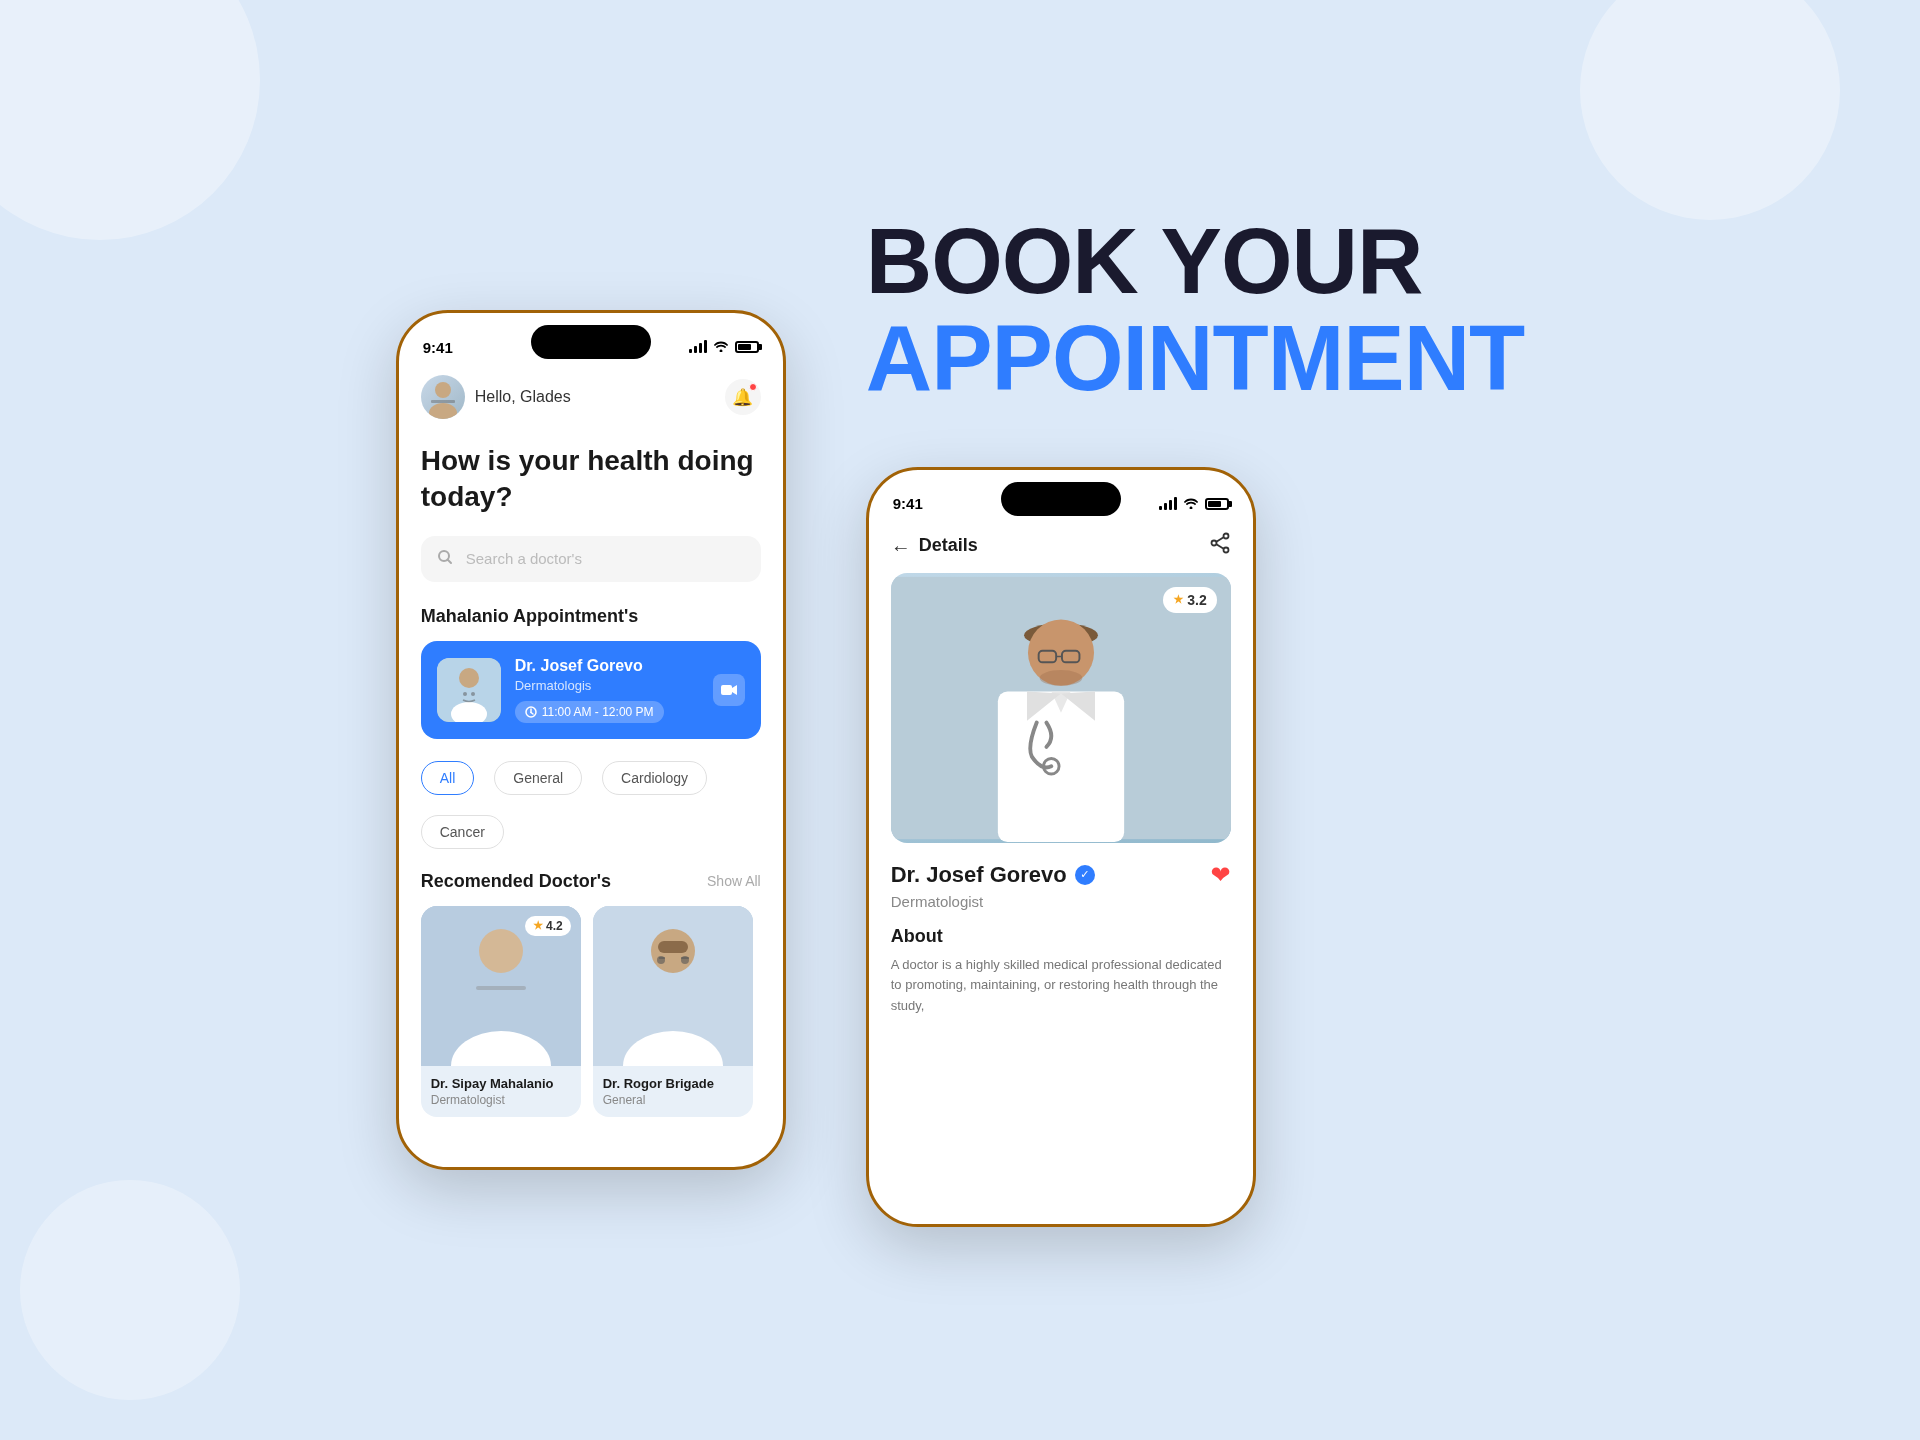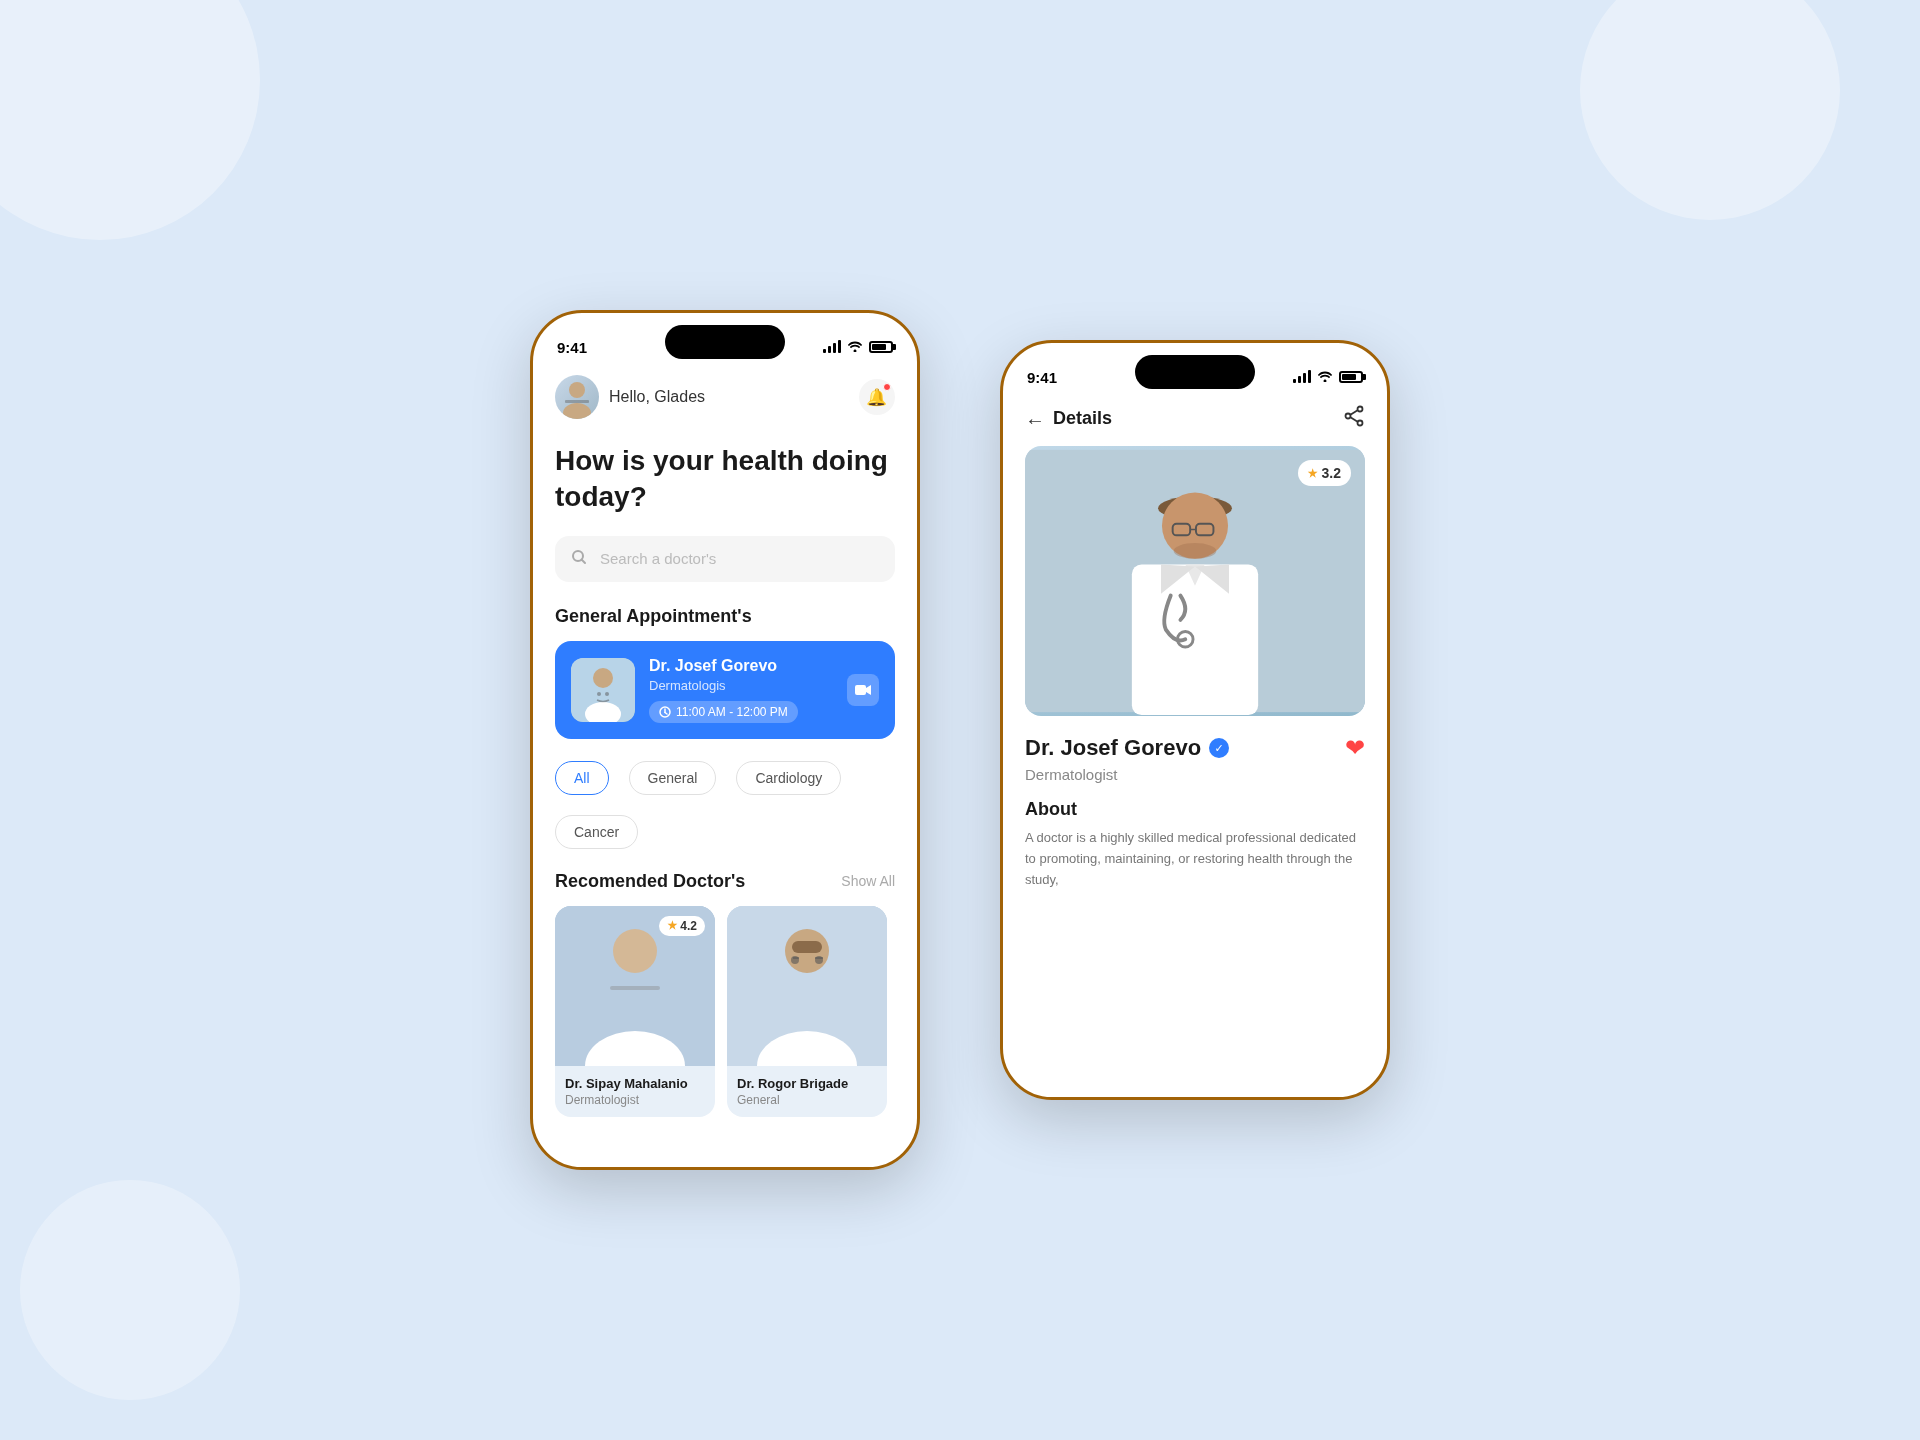--- a/index.html
+++ b/index.html
@@ -634,21 +634,21 @@
         <div class="search-bar">
           <span class="search-icon-svg">
             <svg width="16" height="16" viewBox="0 0 16 16" fill="none">
               <circle cx="7" cy="7" r="5" stroke="#aaa" stroke-width="2"></circle>
               <line x1="10.5" y1="10.5" x2="14" y2="14" stroke="#aaa" stroke-width="2" stroke-linecap="round"></line>
             </svg>
           </span>
           <span class="search-placeholder">Search a doctor's</span>
         </div>
 
-        <div class="section-title">General Appointment's</div>
+        <div class="section-title">Mahalanio Appointment's</div>
 
         <div class="appointment-card">
           <div class="doctor-avatar-card">
             <svg width="64" height="64" viewBox="0 0 64 64">
               <rect width="64" height="64" fill="#b8d4e8" rx="12"></rect>
               <circle cx="32" cy="20" r="10" fill="#c8a882"></circle>
               <ellipse cx="32" cy="56" rx="18" ry="12" fill="#fff"></ellipse>
               <circle cx="28" cy="36" r="2" fill="#555" opacity="0.5"></circle>
               <circle cx="36" cy="36" r="2" fill="#555" opacity="0.5"></circle>
               <path d="M26 42 Q32 45 38 42" stroke="#555" stroke-width="1.5" fill="none" opacity="0.5"></path>
@@ -733,20 +733,24 @@
               <div class="doctor-card-specialty">General</div>
             </div>
           </div>
         </div>
       </div>
     </div>
   </div>
 
   <div class="right-section">
 
+    <div class="headline-block">
+      <div class="headline-line1">BOOK YOUR</div>
+      <div class="headline-line2">APPOINTMENT</div>
+    </div>
 
     <div class="phone-right-wrapper">
       <div class="phone-frame phone-right">
         <div class="dynamic-island"></div>
 
         <div class="status-bar">
           <span class="status-time">9:41</span>
           <div class="status-icons">
             <div class="signal-bars">
               <div class="signal-bar" style="height:4px"></div>

